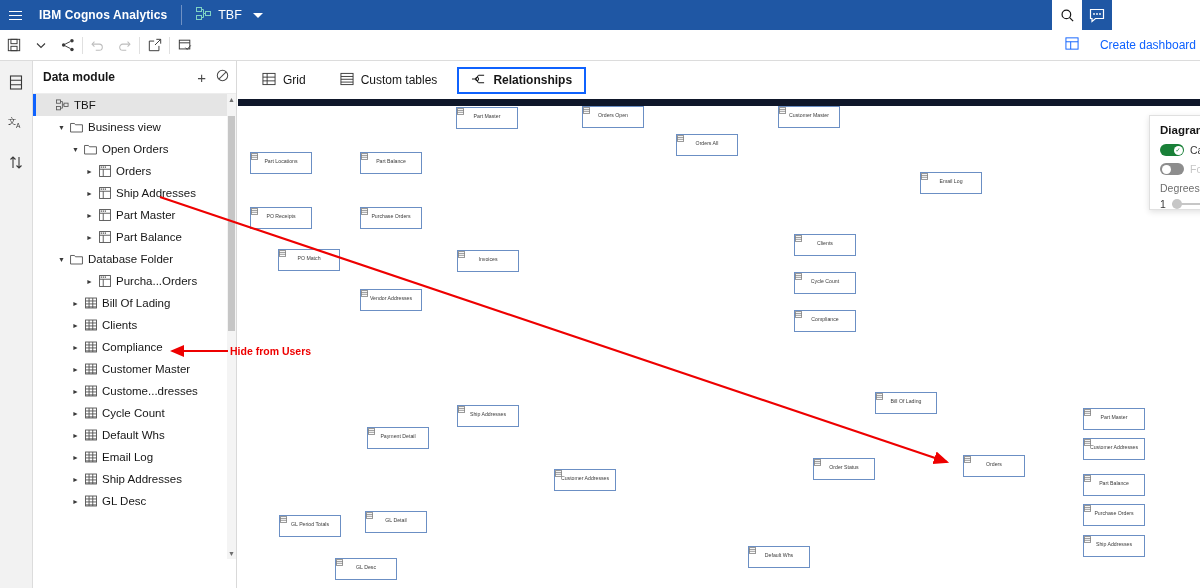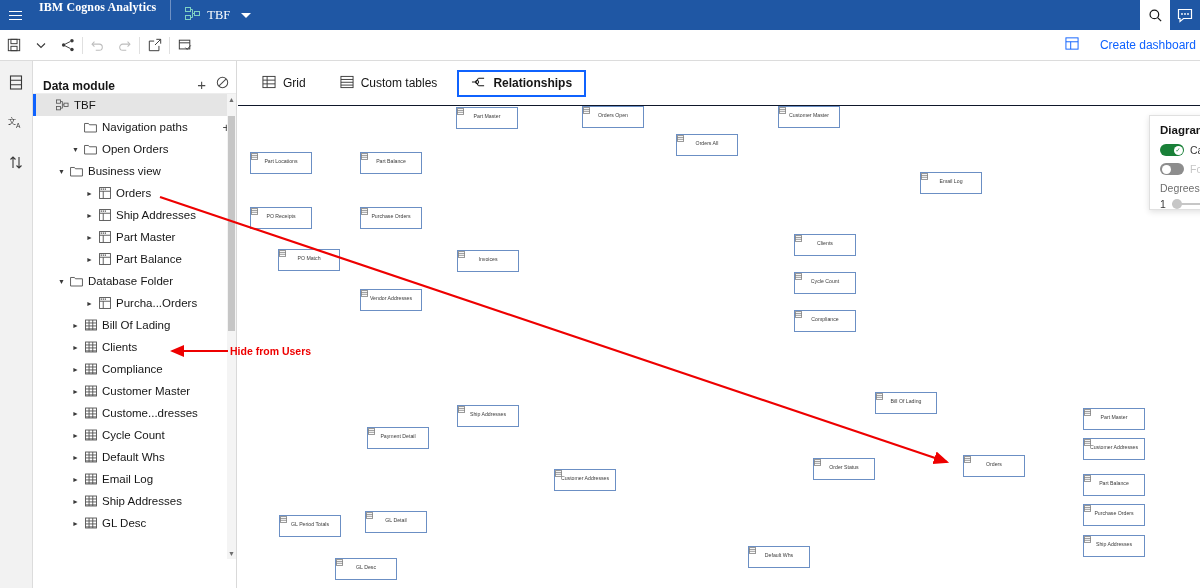--- a/index.html
+++ b/index.html
@@ -9,22 +9,22 @@
     width: 1200px; height: 588px;
     overflow: hidden;
     font-family: "Liberation Sans", sans-serif;
     background: #ffffff;
     color: #161616;
   }
   #app { position: relative; width: 1200px; height: 588px; overflow: hidden; }
 
   
   .topbar {
-    position: absolute; top: 0; left: 0; width: 1200px; height: 30px;
-    background: #1f57a4; display: flex;  font-family: Liberation Serif, serif;
+    position: absolute; top: 0; left: 0; width: 1112px; height: 30px;
+    background: #1f57a4; display: flex; align-items: center;
   }
   .hamburger {
     width: 30px; height: 30px; display: flex; align-items: center; justify-content: center;
     cursor: pointer;
   }
   .hamburger span {
     display: block; width: 13px; height: 9px; position: relative;
   }
   .hamburger span::before, .hamburger span::after, .hamburger span i {
     content: ""; position: absolute; left: 0; width: 13px; height: 1.4px; background: #fff;
@@ -74,21 +74,21 @@
     display: flex; flex-direction: column; align-items: center; padding-top: 8px; gap: 14px;
   }
   .railbtn { width: 26px; height: 26px; display:flex; align-items:center; justify-content:center; cursor:pointer; }
 
   
   .sidebar {
     position: absolute; top: 61px; left: 33px; width: 204px; height: 527px;
     background: #ffffff; border-right: 1px solid #d9d9d9; overflow: hidden;
   }
   .sb-head {
-    height: 33px; display: flex; align-items: flex-end; padding: 0 7px 0 10px;
+    height: 33px; display: flex; align-items: center; padding: 0 7px 0 10px;
     border-bottom: 1px solid #ededed;
     gap: 30px;
   }
   .sb-title { font-size: 12px; font-weight: bold; color: #161616; }
   .sb-head .acts { margin-left: auto; display: flex; align-items: center; gap: 10px; }
   .ic-plus { font-size: 15px; color: #4a4a4a; cursor: pointer; line-height: 1; }
 
   .searchwrap { padding: 4px 8px 6px 8px; }
   .searchbox {
     display: flex; align-items: center; gap: 7px; height: 22px;
@@ -121,21 +121,21 @@
   }
   .scrollthumb {
     position: absolute; left: 1px; top: 22px; width: 7px; height: 215px; background: #c6c6c6;
   }
   .scrollarrow { position:absolute; left:1px; width:7px; height:9px; font-size:7px; color:#6f6f6f;
                  display:flex; align-items:center; justify-content:center; }
 
   
   .tabstrip {
     position: absolute; top: 61px; left: 238px; width: 962px; height: 45px;
-    background: #fff; border-bottom: 1px solid #0f172a;
+    background: #fff; border-bottom: 7px solid #0f172a;
     display: flex; align-items: center; gap: 6px; padding-left: 10px;
   }
   .tab {
     display: flex; align-items: center; gap: 7px; height: 27px; padding: 0 12px;
     font-size: 12px; color: #161616; cursor: pointer; border: 2px solid transparent;
   }
   .tab.active { border-color: #0f62fe; font-weight: bold; }
 
   
   .canvas {
@@ -367,49 +367,38 @@
                   <rect x="0.5" y="0.5" width="4.4" height="3.6"></rect>
                   <rect x="0.5" y="7.6" width="4.4" height="3.6"></rect>
                   <rect x="8.6" y="4" width="4.4" height="3.6"></rect>
                   <path d="M4.9 2.3h2v3.5h1.7M4.9 9.4h2V5.8"></path>
                 </g>
               </svg>
             </span>
             <span class="tlabel">TBF</span>
           </div>
           <div class="trow">
-            <span class="tw" style="width: 36px;"></span>
-            <span class="arrow blank">►</span>
+            <span class="tw" style="width: 22px;"></span>
+            <span class="arrow">▼</span>
             <span class="ticon">
               <svg width="13" height="12" viewBox="0 0 14 12">
                 <path d="M0.6 2.2h4.2l1.1 1.4h7.5v7.8H0.6z" fill="none" stroke="#555" stroke-width="1"></path>
               </svg>
             </span>
-            <span class="tlabel">Navigation paths</span>
-            <span class="plus">+</span>
+            <span class="tlabel">Business view</span>
           </div>
           <div class="trow">
             <span class="tw" style="width: 36px;"></span>
             <span class="arrow">▼</span>
             <span class="ticon">
               <svg width="13" height="12" viewBox="0 0 14 12">
                 <path d="M0.6 2.2h4.2l1.1 1.4h7.5v7.8H0.6z" fill="none" stroke="#555" stroke-width="1"></path>
               </svg>
             </span>
             <span class="tlabel">Open Orders</span>
-          </div>
-          <div class="trow">
-            <span class="tw" style="width: 22px;"></span>
-            <span class="arrow">▼</span>
-            <span class="ticon">
-              <svg width="13" height="12" viewBox="0 0 14 12">
-                <path d="M0.6 2.2h4.2l1.1 1.4h7.5v7.8H0.6z" fill="none" stroke="#555" stroke-width="1"></path>
-              </svg>
-            </span>
-            <span class="tlabel">Business view</span>
           </div>
           <div class="trow">
             <span class="tw" style="width: 50px;"></span>
             <span class="arrow">►</span>
             <span class="ticon">
               <svg width="12" height="12" viewBox="0 0 13 13">
                 <g fill="none" stroke="#555" stroke-width="1">
                   <rect x="0.6" y="0.6" width="11.8" height="11.8"></rect>
                   <path d="M0.6 4.6h11.8M4.6 4.6v7.8"></path>
                 </g>

